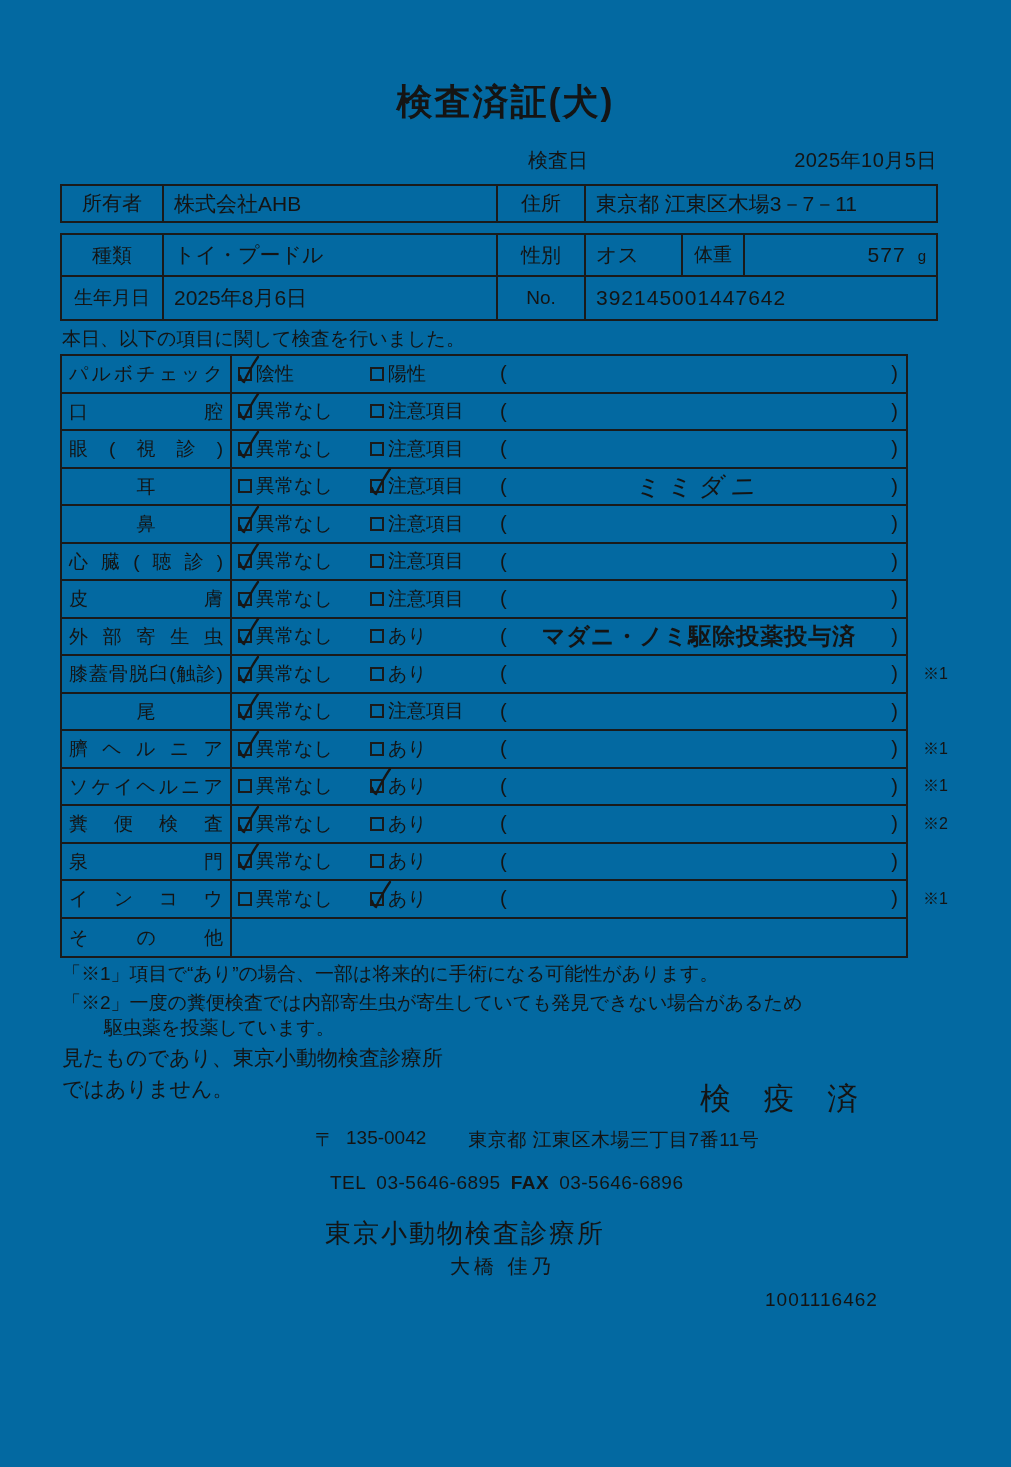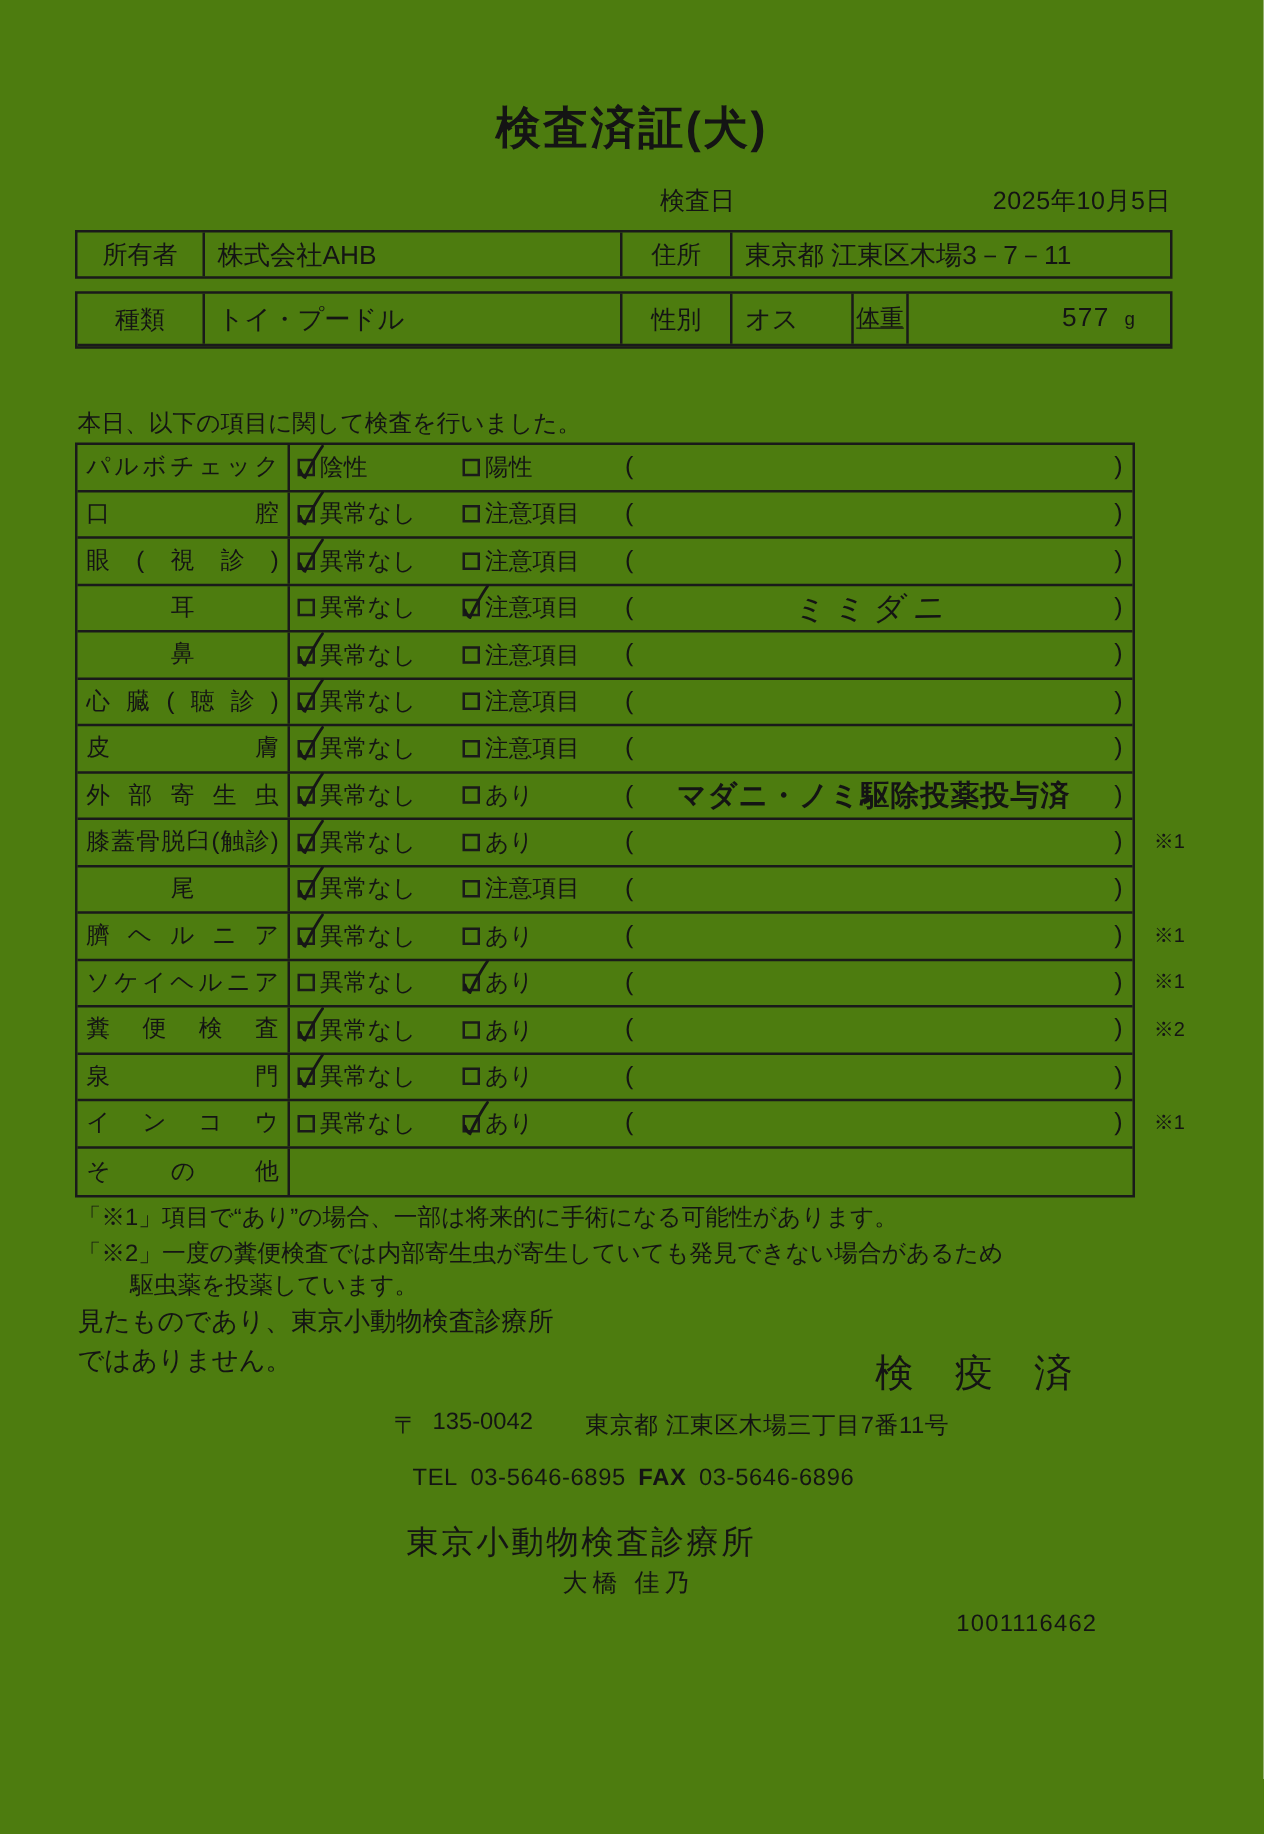--- a/index.html
+++ b/index.html
@@ -1,18 +1,18 @@
 <!DOCTYPE html>
 <html lang="ja"><head>
 <meta charset="utf-8">
 <style>
   * { margin:0; padding:0; box-sizing:border-box; }
   html,body { background:#ffffff; }
   .page {
-    position:relative; width:1011px; height:1467px; background:#4d7c0f;
+    position:relative; width:1011px; height:1467px; background:#0369a1;
     font-family:"Liberation Sans", sans-serif; color:#141414; overflow:hidden;
   }
   
   .title {
     position:absolute; top:78px; left:0; width:100%;
     text-align:center; font-size:36px; font-weight:600; letter-spacing:2px;
   }
   .date-line { position:absolute; top:147px; left:0; width:100%; height:28px; font-size:20px; }
   .date-label { position:absolute; left:528px; top:0; font-weight:500; }
   .date-value { position:absolute; right:74px; top:0; font-weight:500; letter-spacing:0.5px; }
@@ -24,21 +24,21 @@
   .t-info .trow { height:42px; }
   .t-info .trow:first-child { border-bottom:2px solid #1a1a1a; }
   .trow > div { display:flex; align-items:center; }
   .cell-hd { justify-content:center; font-size:20px; font-weight:500; }
   .cell-val { padding-left:10px; font-size:21px; font-weight:500; }
   .bdr { border-right:2px solid #1a1a1a; }
   .w-lab { width:102px; }
   .w-v1  { width:334px; }
   .w-lab2{ width:88px; }
   .w-sex { width:97px; }
-  .w-wlab{ width:44px; font-size:19px;text-decoration:underline; }
+  .w-wlab{ width:62px; font-size:19px; }
   .w-wval{ width:191px; justify-content:flex-end; padding-right:10px; gap:12px; }
   .w-v2  { width:288px; }
   .weight-num { font-size:21px; font-weight:500; letter-spacing:1px; }
   .weight-unit { font-size:15px; }
   .no-label { font-size:19px; }
   .num-val { letter-spacing:1px; }
   
   .intro { position:absolute; top:326px; left:62px; font-size:19px; font-weight:500;text-align:center; }
   
   .exam { position:absolute; top:354px; left:60px; width:848px; border:2px solid #1a1a1a; }
@@ -102,20 +102,26 @@
       <div class="cell-hd bdr w-lab">種類</div>
       <div class="cell-val bdr w-v1">トイ・プードル</div>
       <div class="cell-hd bdr w-lab2">性別</div>
       <div class="cell-val bdr w-sex">オス</div>
       <div class="cell-hd bdr w-wlab">体重</div>
       <div class="cell-val w-wval">
         <span class="weight-num">577</span>
         <span class="weight-unit">g</span>
       </div>
     </div>
+    <div class="trow">
+      <div class="cell-hd bdr w-lab" style="font-size:19px;">生年月日</div>
+      <div class="cell-val bdr w-v1">2025年8月6日</div>
+      <div class="cell-hd bdr w-lab2 no-label">No.</div>
+      <div class="cell-val w-v2 num-val">392145001447642</div>
+    </div>
   </div>
 
   <div class="intro">本日、以下の項目に関して検査を行いました。</div>
 
   <div class="exam">
       <div class="row">
         <div class="c-label">
           <span>パ</span>
           <span>ル</span>
           <span>ボ</span>

